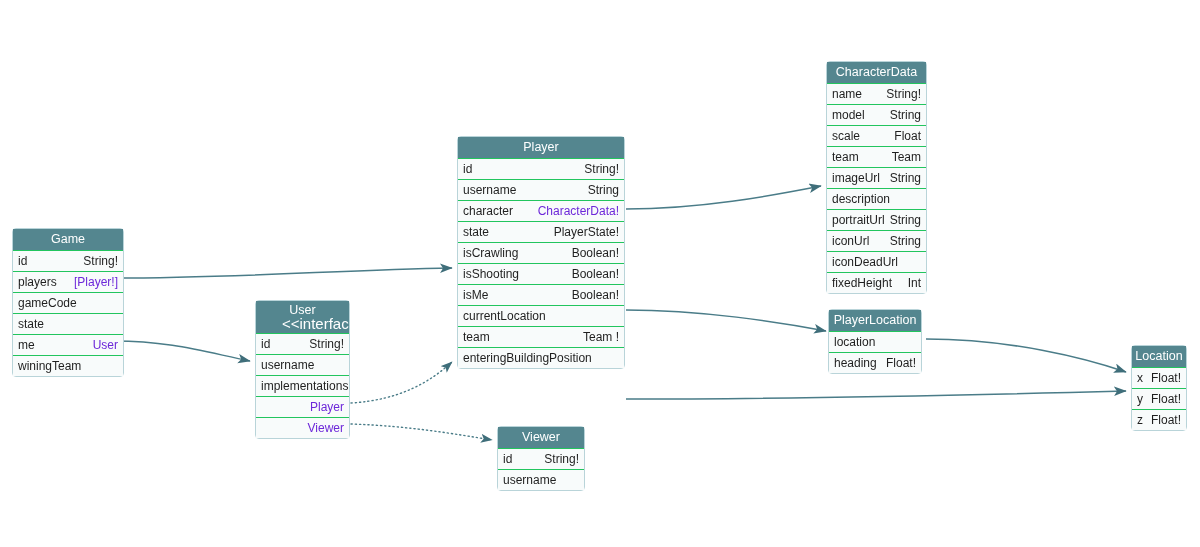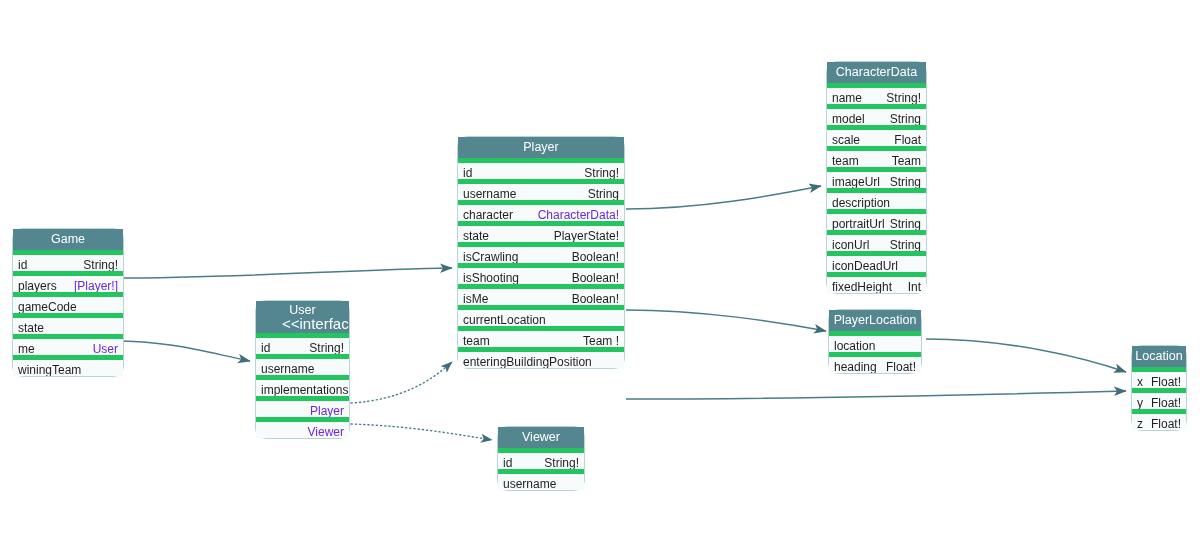--- a/index.html
+++ b/index.html
@@ -21,21 +21,21 @@
     top: 0;
     width: 1200px;
     height: 547px;
     pointer-events: none;
   }
   .entity {
     position: absolute;
     box-sizing: border-box;
     border: 1px solid #b9d4d9;
     background: #ffffff;
-    border-radius: 11px;
+    border-radius: 4px;
   }
   .entity-header {
     background: #54868f;
     color: #ffffff;
     font-size: 12.5px;
     text-align: center;
     line-height: 21px;
     height: 21px;
     box-sizing: border-box;
     white-space: nowrap;
@@ -50,21 +50,21 @@
     display: block;
     font-size: 15px;
     line-height: 13px;
     padding-left: 26px;
   }
   .row {
     position: relative;
     box-sizing: border-box;
     height: 21px;
     line-height: 20px;
-    border-top: 5px solid #22c55e;
+    border-top: 1px solid #22c55e;
     background: #f8fbfb;
     font-size: 12px;
     color: #1f1f1f;
     padding: 0 5px;
     white-space: nowrap;
     overflow: hidden;
   }
   .row:first-of-type {
     border-top: none;
   }

